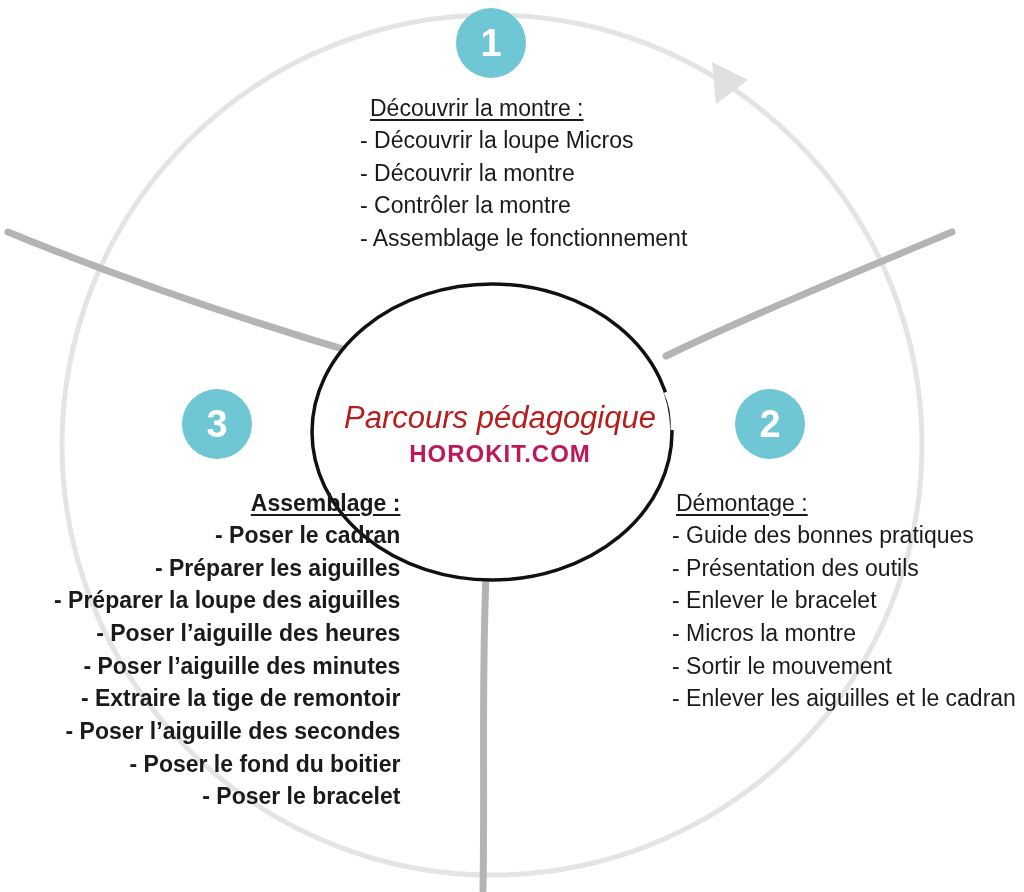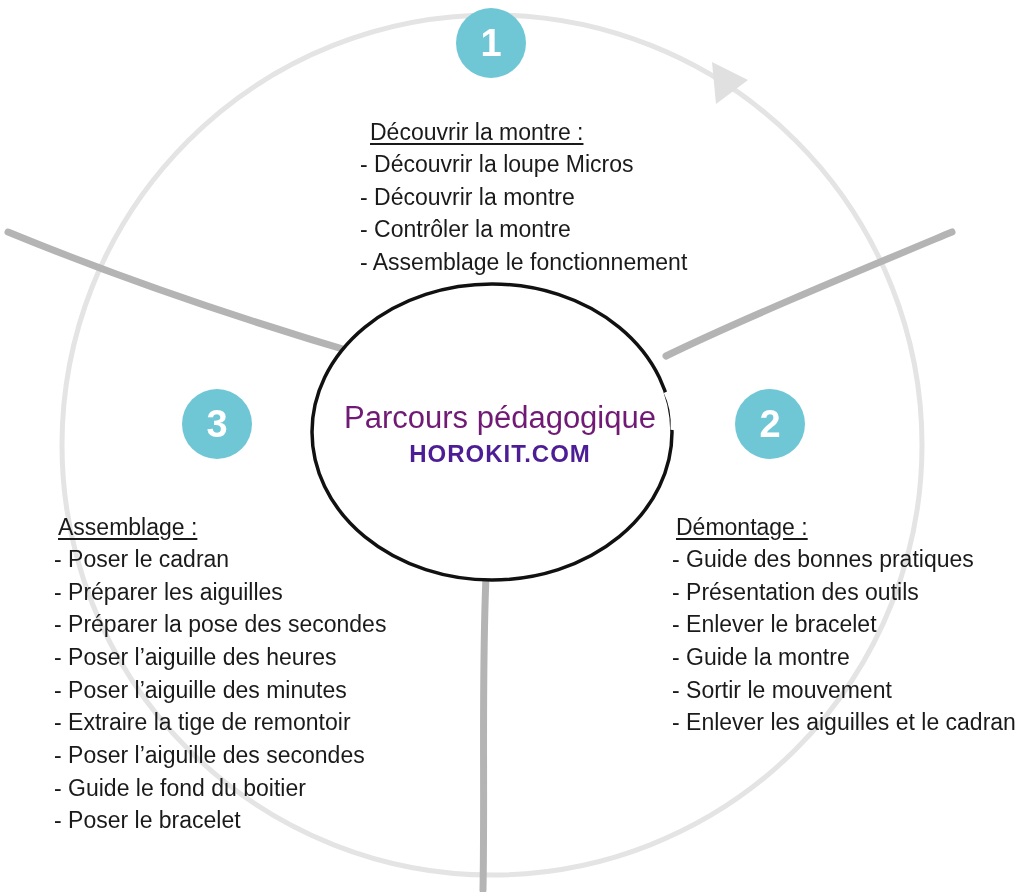--- a/index.html
+++ b/index.html
@@ -29,30 +29,31 @@
   
   .center-block {
     position: absolute;
     left: 300px;
     top: 400px;
     width: 400px;
     text-align: center;
   }
   .center-title {
     font-size: 31px;
-    color: #701a75;
+    color: #b91c1c;
     line-height: 1.15;
     white-space: nowrap;
+    font-style: italic;
   }
   .center-sub {
     margin-top: 4px;
     font-size: 24px;
     font-weight: bold;
     letter-spacing: 1px;
-    color: #4c1d95;
+    color: #be185d;
     white-space: nowrap;
   }
 
   
   .badge {
     position: absolute;
     width: 70px;
     height: 70px;
     border-radius: 50%;
     background: #6fc7d6;
@@ -62,21 +63,21 @@
     display: flex;
     align-items: center;
     justify-content: center;
     line-height: 1;
   }
   #badge-1 { left: 456px; top: 8px; }
   #badge-2 { left: 735px; top: 389px; }
   #badge-3 { left: 182px; top: 389px; }
 
   
-  .group { position: absolute; margin-top: 24px; }
+  .group { position: absolute; }
   .group-title {
     font-size: 23px;
     text-decoration: underline;
     text-underline-offset: 3px;
     margin-bottom: 2px;
     white-space: nowrap;
   }
   .group-item {
     font-size: 23px;
     line-height: 1.42;
@@ -94,21 +95,22 @@
   #group-2 {
     left: 672px;
     top: 490px;
     text-align: left;
   }
   #group-2 .group-title { margin-left: 4px; }
 
   #group-3 {
     left: 54px;
     top: 490px;
-    text-align: left;
+    text-align: right;
+    font-weight: bold;
   }
   #group-3 .group-title { margin-left: 4px; }
 </style>
 </head>
 <body>
 
 <div id="page">
 
   <svg id="bg-svg" viewBox="0 0 1024 892">
 
@@ -140,31 +142,31 @@
     <div class="group-item">- Découvrir la montre</div>
     <div class="group-item">- Contrôler la montre</div>
     <div class="group-item">- Assemblage le fonctionnement</div>
   </div>
 
   <div class="group" id="group-2">
     <div class="group-title">Démontage :</div>
     <div class="group-item">- Guide des bonnes pratiques</div>
     <div class="group-item">- Présentation des outils</div>
     <div class="group-item">- Enlever le bracelet</div>
-    <div class="group-item">- Guide la montre</div>
+    <div class="group-item">- Micros la montre</div>
     <div class="group-item">- Sortir le mouvement</div>
     <div class="group-item">- Enlever les aiguilles et le cadran</div>
   </div>
 
   <div class="group" id="group-3">
     <div class="group-title">Assemblage :</div>
     <div class="group-item">- Poser le cadran</div>
     <div class="group-item">- Préparer les aiguilles</div>
-    <div class="group-item">- Préparer la pose des secondes</div>
+    <div class="group-item">- Préparer la loupe des aiguilles</div>
     <div class="group-item">- Poser l’aiguille des heures</div>
     <div class="group-item">- Poser l’aiguille des minutes</div>
     <div class="group-item">- Extraire la tige de remontoir</div>
     <div class="group-item">- Poser l’aiguille des secondes</div>
-    <div class="group-item">- Guide le fond du boitier</div>
+    <div class="group-item">- Poser le fond du boitier</div>
     <div class="group-item">- Poser le bracelet</div>
   </div>
 
 </div>
 
 </body></html>

